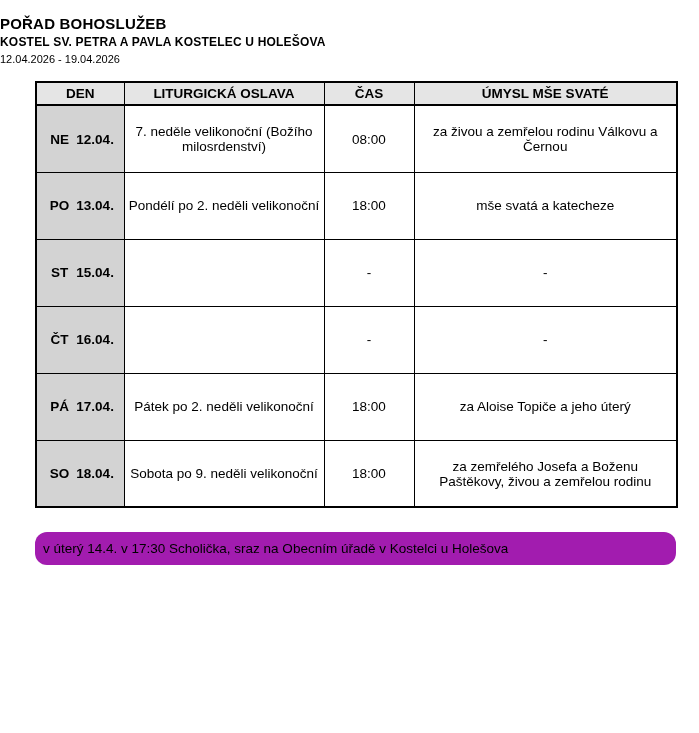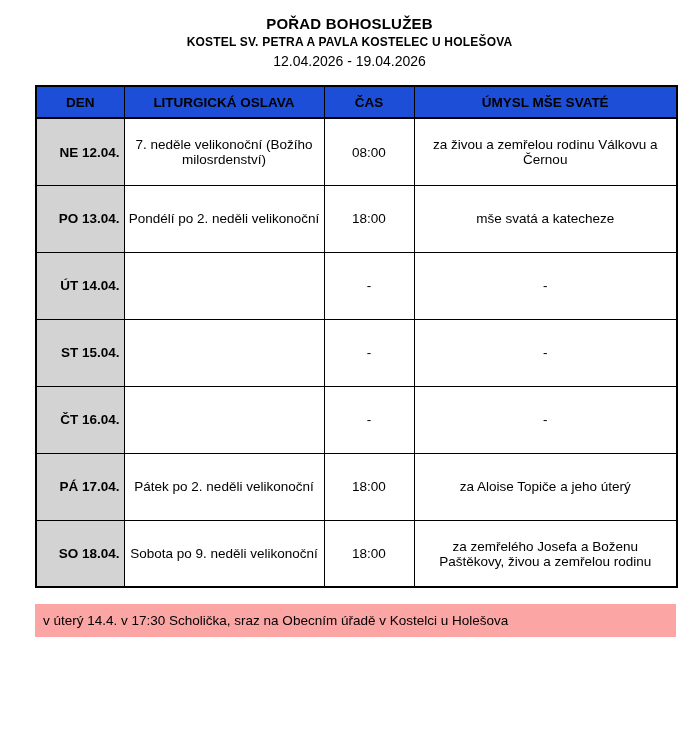--- a/index.html
+++ b/index.html
@@ -8,74 +8,75 @@
     background: #ffffff;
     font-family: "Liberation Sans", sans-serif;
     color: #000000;
   }
   .page {
     width: 699px;
     height: 733px;
     background: #ffffff;
     padding-top: 14px;
   }
-  .doc-header { text-align: center; line-height: 1.35; }
+  .doc-header { line-height: 1.35; }
   .doc-title {
     font-size: 15px;
     font-weight: bold;
     letter-spacing: 0.2px;
   }
   .doc-subtitle {
     font-size: 12px;
     font-weight: bold;
     letter-spacing: 0.2px;
   }
   .doc-daterange {
-    font-size: 14px;
+    font-size: 11px;
     font-weight: normal;
     margin-top: 2px;
   }
   table.schedule {
     border-collapse: collapse;
     margin: 14px auto 0 35px;
     width: 641px;
     table-layout: fixed;
   }
   table.schedule th, table.schedule td {
     border: 1px solid #000000;
     font-size: 13.5px;
     vertical-align: middle;
   }
   table.schedule { border: 2px solid #000000; }
   table.schedule thead th {
-    background: #1d4ed8;
+    background: #e5e5e5;
     font-weight: bold;
-    height: 32px;
+    height: 23px;
     text-align: center;
     border-bottom: 2px solid #000;
   }
   .col-day   { width: 88px; }
   .col-lit   { width: 200px; }
   .col-time  { width: 90px; }
   .col-int   { width: 263px; }
   table.schedule tbody td { height: 67px; text-align: center; padding: 2px 4px; }
   table.schedule tbody td.day-cell {
     background: #d3d3d3;
     font-weight: bold;
-    text-align: right;
+    text-align: center;
     padding-left: 4px;
     border-right: 1px solid #000;
   }
   table.schedule tbody td.day-cell .day-abbr { display: inline-block; min-width: 26px; }
   .footer-note {
-    margin: 16px auto 0 35px;
+    margin: 24px auto 0 35px;
     width: 641px;
-    background: #fca5a5;
+    background: #a21caf;
     font-size: 13.5px;
     padding: 9px 8px;
+    border-radius: 12px;
   }
 </style>
 </head>
 <body>
 
 <div class="page">
 
   <div class="doc-header">
     <div class="doc-title">POŘAD BOHOSLUŽEB</div>
     <div class="doc-subtitle">KOSTEL SV. PETRA A PAVLA KOSTELEC U HOLEŠOVA</div>
@@ -104,26 +105,20 @@
           <td>08:00</td>
           <td>za živou a zemřelou rodinu Válkovu a Černou</td>
         </tr>
         <tr>
           <td class="day-cell"><span class="day-abbr">PO</span><span>&nbsp;13.04.</span></td>
           <td>Pondélí po 2. neděli velikonoční</td>
           <td>18:00</td>
           <td>mše svatá a katecheze</td>
         </tr>
         <tr>
-          <td class="day-cell"><span class="day-abbr">ÚT</span><span>&nbsp;14.04.</span></td>
-          <td></td>
-          <td>-</td>
-          <td>-</td>
-        </tr>
-        <tr>
           <td class="day-cell"><span class="day-abbr">ST</span><span>&nbsp;15.04.</span></td>
           <td></td>
           <td>-</td>
           <td>-</td>
         </tr>
         <tr>
           <td class="day-cell"><span class="day-abbr">ČT</span><span>&nbsp;16.04.</span></td>
           <td></td>
           <td>-</td>
           <td>-</td>

